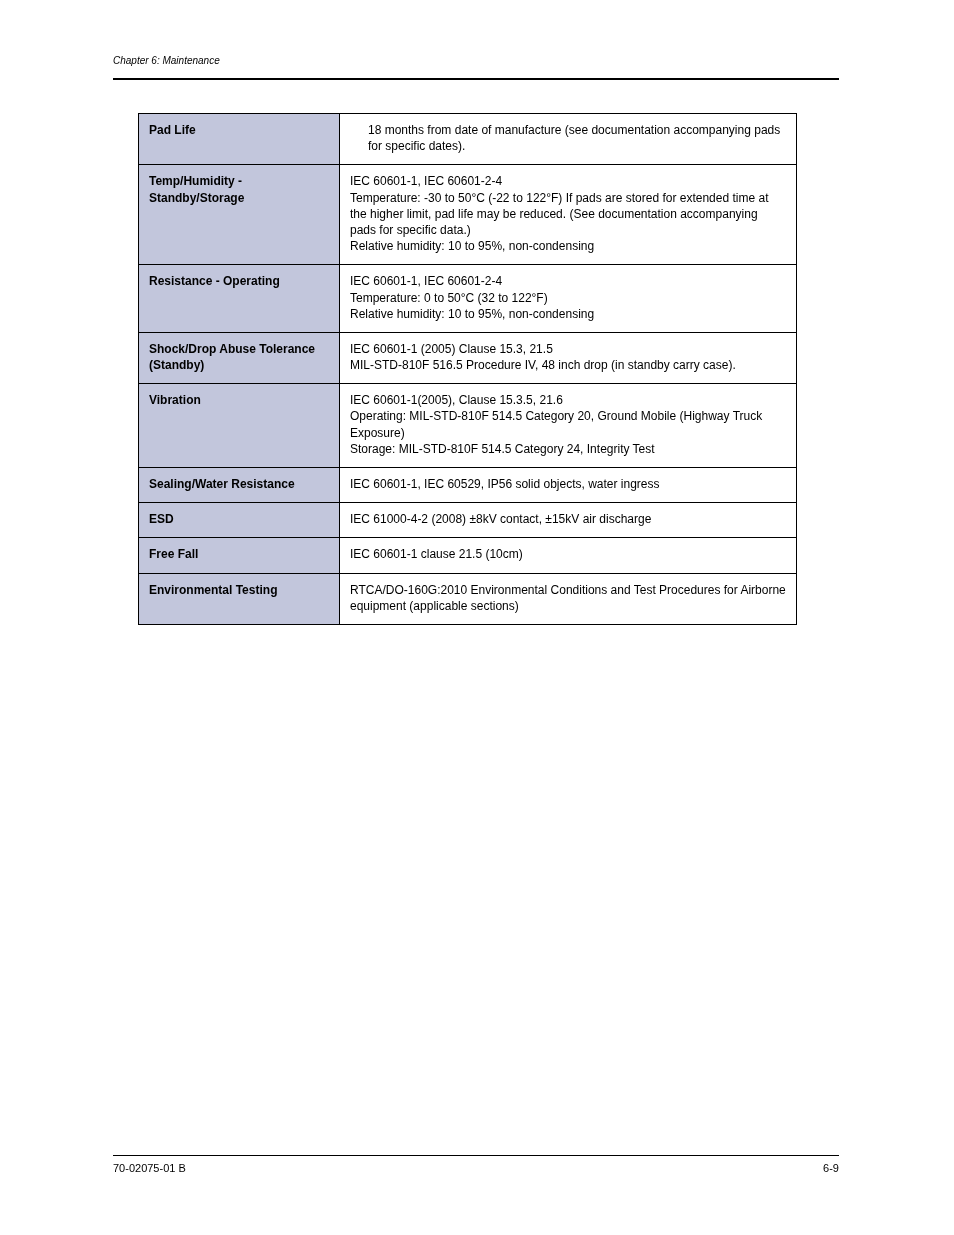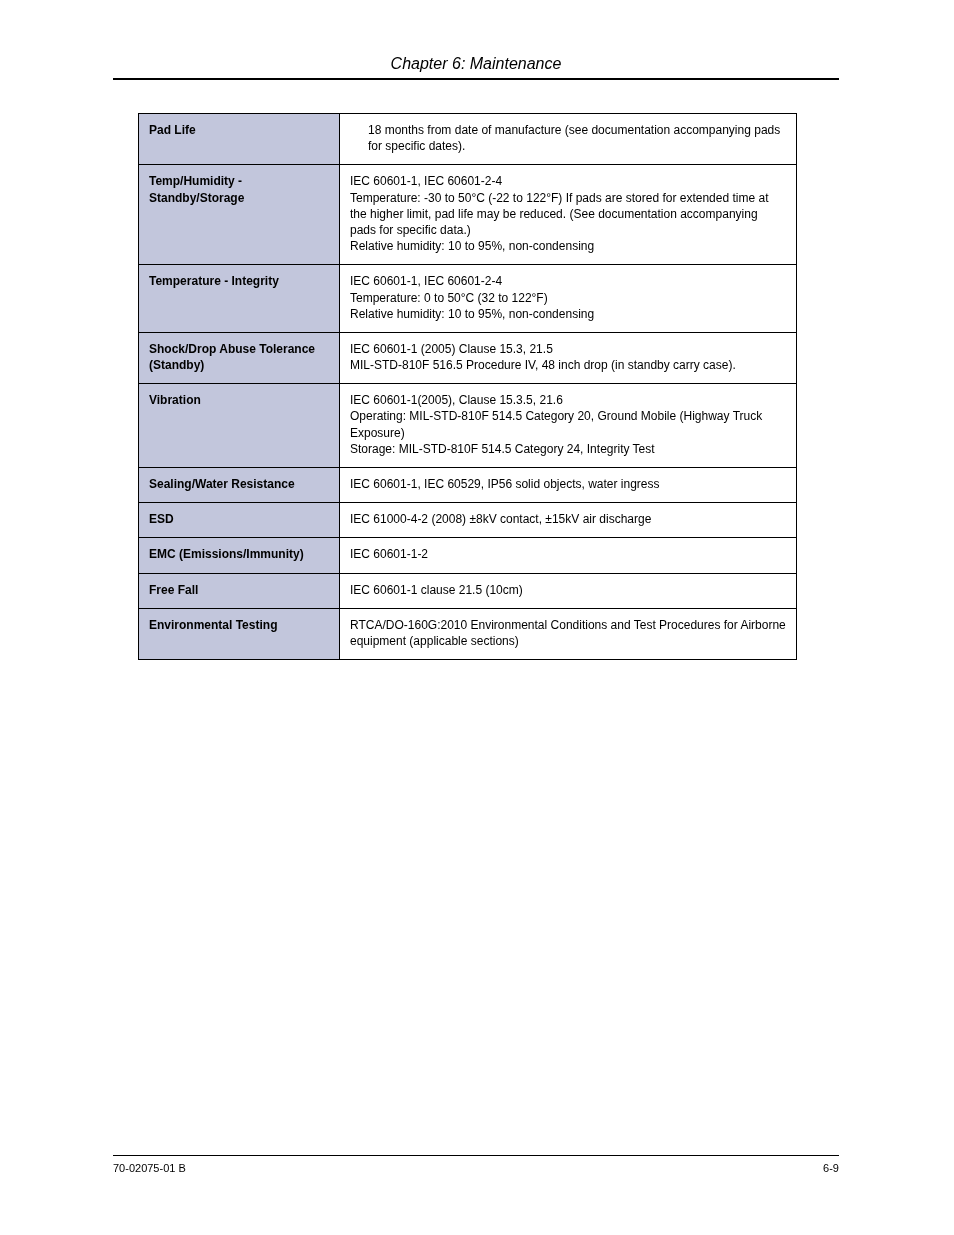--- a/index.html
+++ b/index.html
@@ -21,25 +21,25 @@
     left: 113px;
     width: 726px;
     height: 0;
     border-top: 2px solid #000;
   }
   .header-text {
     position: absolute;
     top: 55px;
     left: 113px;
     width: 726px;
-    font-size: 16px;
+    font-size: 10px;
     font-style: italic;
     font-family: Arial, Helvetica, sans-serif;
     color: #000;
-    text-align: center;
+    text-align: left;
   }
   .table {
     position: absolute;
     top: 113px;
     left: 138px;
     width: 659px;
     border-collapse: collapse;
     border: 1.2px solid #000;
     font-family: Arial, Helvetica, sans-serif;
     font-size: 12px;
@@ -94,21 +94,21 @@
           <td class="label">Pad Life</td>
           <td style="white-space: pre-line; padding-left: 28px;">18 months from date of manufacture (see documentation accompanying pads for specific dates).</td>
         </tr>
         <tr>
           <td class="label">Temp/Humidity - Standby/Storage</td>
           <td style="white-space: pre-line;">IEC 60601-1, IEC 60601-2-4
 Temperature: -30 to 50°C (-22 to 122°F) If pads are stored for extended time at the higher limit, pad life may be reduced. (See documentation accompanying pads for specific data.)
 Relative humidity: 10 to 95%, non-condensing</td>
         </tr>
         <tr>
-          <td class="label">Temperature - Integrity</td>
+          <td class="label">Resistance - Operating</td>
           <td style="white-space: pre-line;">IEC 60601-1, IEC 60601-2-4
 Temperature: 0 to 50°C (32 to 122°F)
 Relative humidity: 10 to 95%, non-condensing</td>
         </tr>
         <tr>
           <td class="label">Shock/Drop Abuse Tolerance (Standby)</td>
           <td style="white-space: pre-line;">IEC 60601-1 (2005) Clause 15.3, 21.5
 MIL-STD-810F 516.5 Procedure IV, 48 inch drop (in standby carry case).
 </td>
         </tr>
@@ -121,24 +121,20 @@
         </tr>
         <tr>
           <td class="label">Sealing/Water Resistance</td>
           <td style="white-space: pre-line;">IEC 60601-1, IEC 60529, IP56 solid objects, water ingress</td>
         </tr>
         <tr>
           <td class="label">ESD</td>
           <td style="white-space: pre-line;">IEC 61000-4-2 (2008) ±8kV contact, ±15kV air discharge</td>
         </tr>
         <tr>
-          <td class="label">EMC (Emissions/Immunity)</td>
-          <td style="white-space: pre-line;">IEC 60601-1-2</td>
-        </tr>
-        <tr>
           <td class="label">Free Fall</td>
           <td style="white-space: pre-line;">IEC 60601-1 clause 21.5 (10cm)</td>
         </tr>
         <tr>
           <td class="label">Environmental Testing</td>
           <td style="white-space: pre-line;">RTCA/DO-160G:2010 Environmental Conditions and Test Procedures for Airborne equipment (applicable sections)</td>
         </tr>
       </tbody>
   </table>
 

